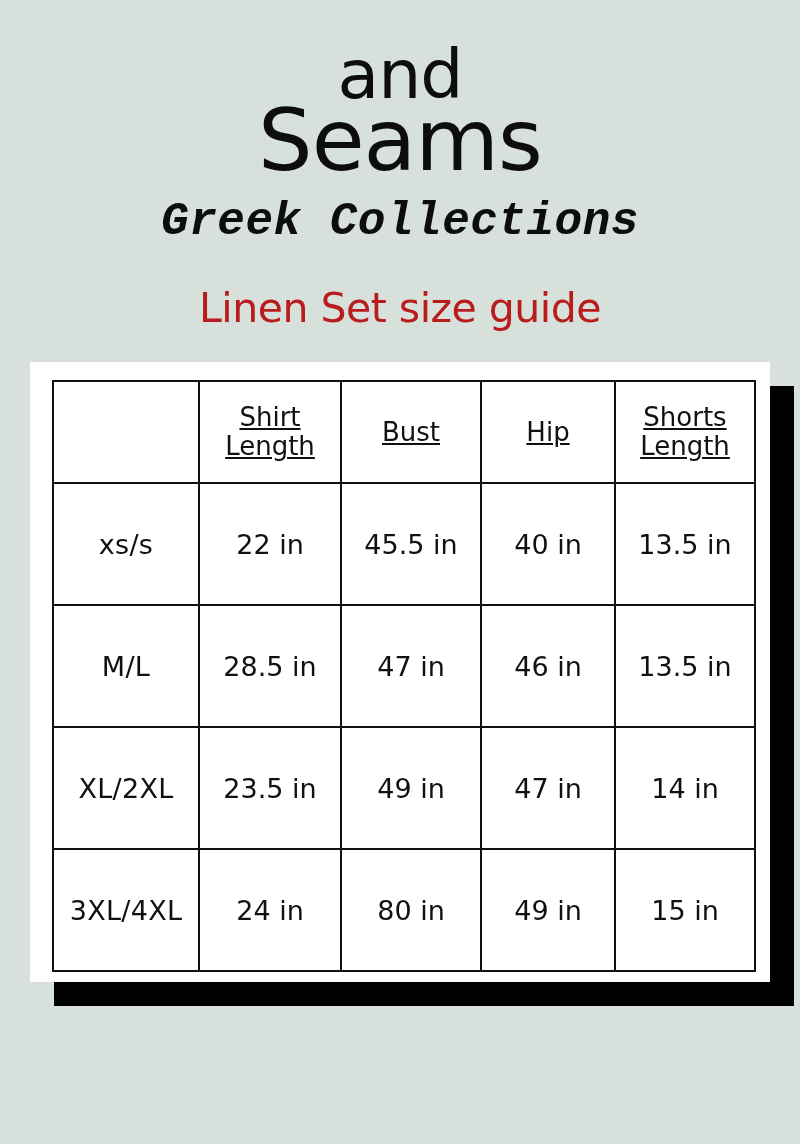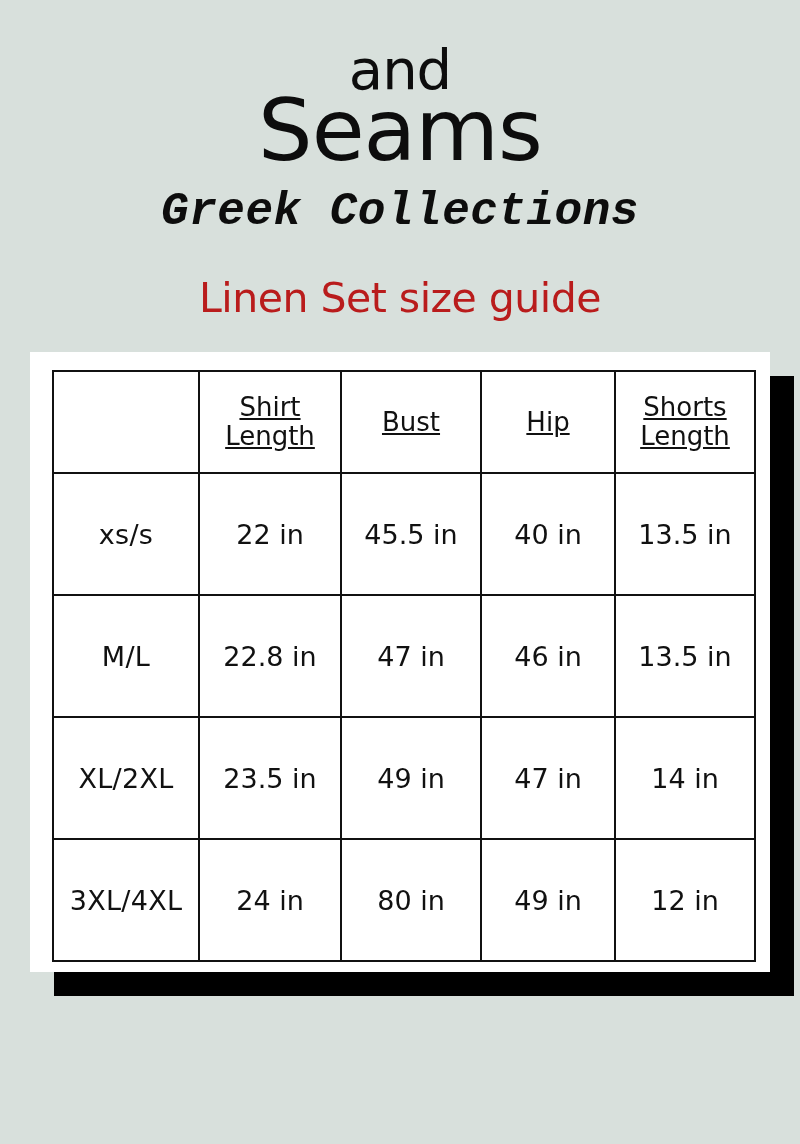--- a/index.html
+++ b/index.html
@@ -27,21 +27,21 @@
     padding-top: 46px;
   }
   .brand-line {
     font-family: "DejaVu Sans", sans-serif;
     font-weight: 400;
     color: #0d0d0d;
     letter-spacing: -1px;
     line-height: 0.86;
   }
   .brand-line-1 { font-size: 86px; }
-  .brand-line-2 { font-size: 56px; }
+  .brand-line-2 { font-size: 68px; }
   .brand-line-3 { font-size: 86px; }
 
   .brand-script {
     font-family: Liberation Mono, monospace;
     font-style: italic;
     font-weight: 700;
     font-size: 46px;
     color: #0d0d0d;
     margin-top: 18px;
     letter-spacing: 0.5px;
@@ -157,37 +157,37 @@
         <tbody>
           <tr>
             <td class="size-label">xs/s</td>
             <td>22 in</td>
             <td>45.5 in</td>
             <td>40 in</td>
             <td>13.5 in</td>
           </tr>
           <tr>
             <td class="size-label">M/L</td>
-            <td>22.8 in</td>
+            <td>28.5 in</td>
             <td>47 in</td>
             <td>46 in</td>
             <td>13.5 in</td>
           </tr>
           <tr>
             <td class="size-label">XL/2XL</td>
             <td>23.5 in</td>
             <td>49 in</td>
             <td>47 in</td>
             <td>14 in</td>
           </tr>
           <tr>
             <td class="size-label">3XL/4XL</td>
             <td>24 in</td>
             <td>80 in</td>
             <td>49 in</td>
-            <td>12 in</td>
+            <td>15 in</td>
           </tr>
         </tbody>
       </table>
     </div>
   </div>
 
 </div>
 
 </body></html>

